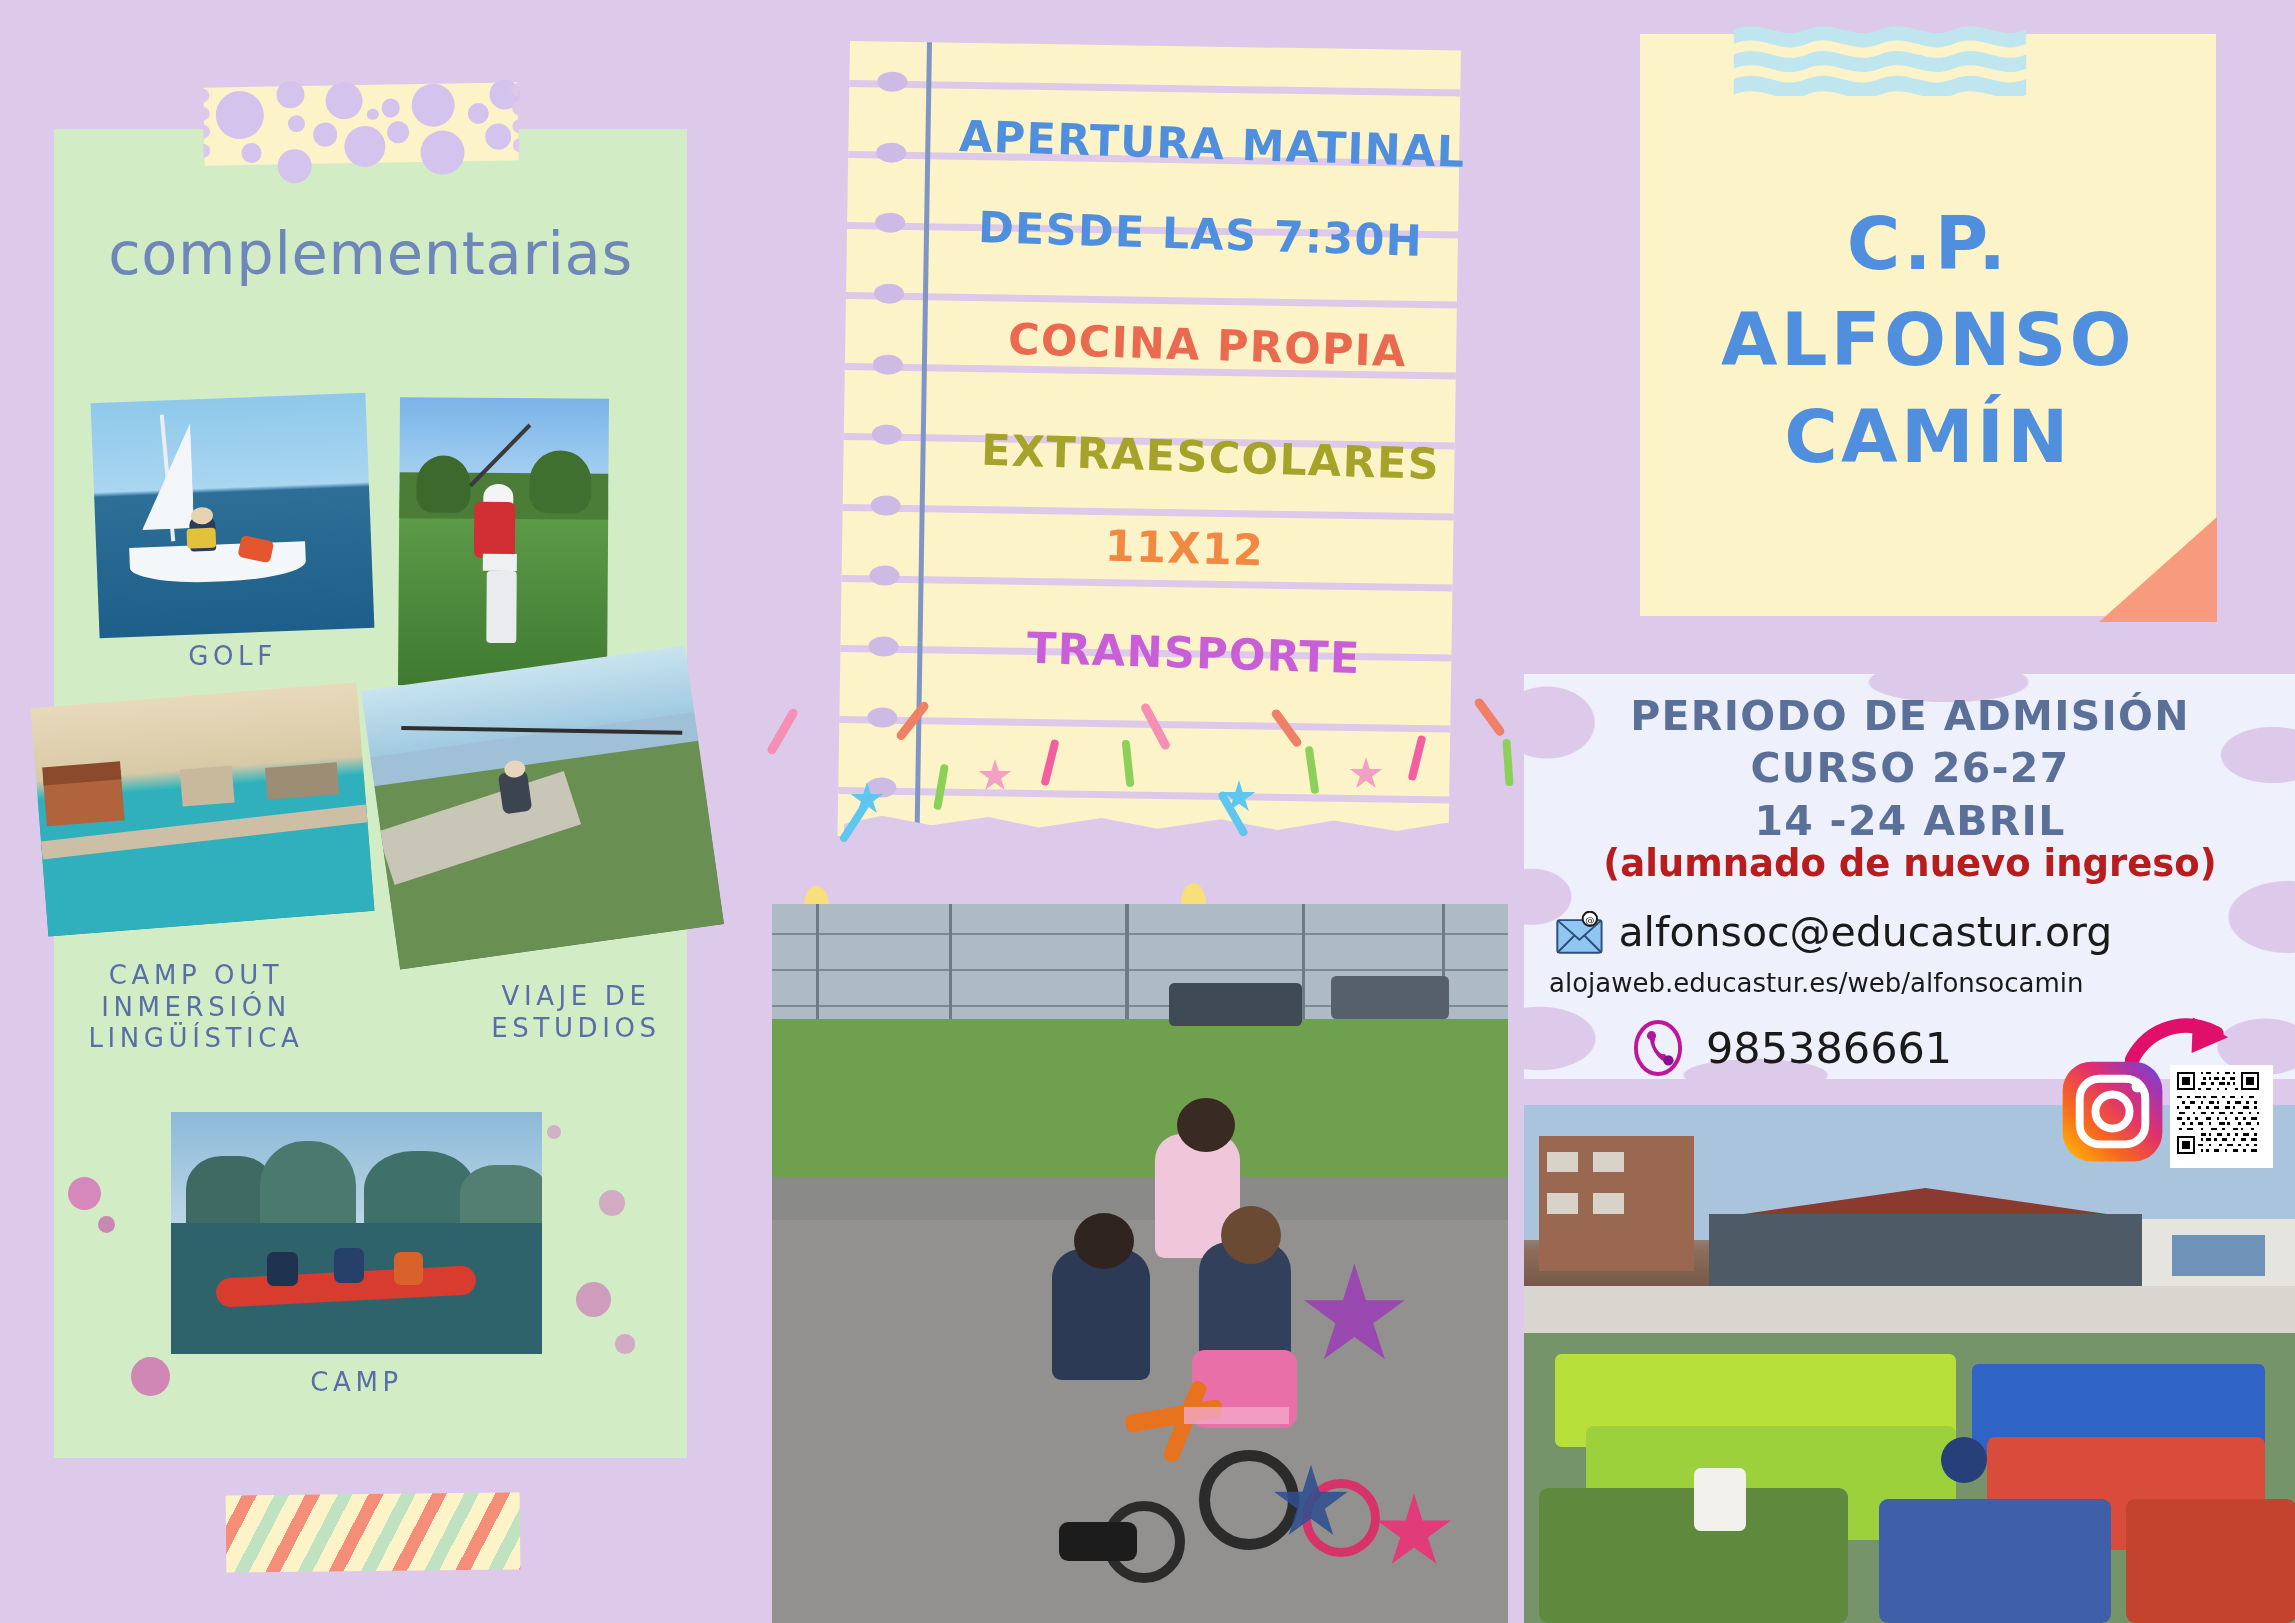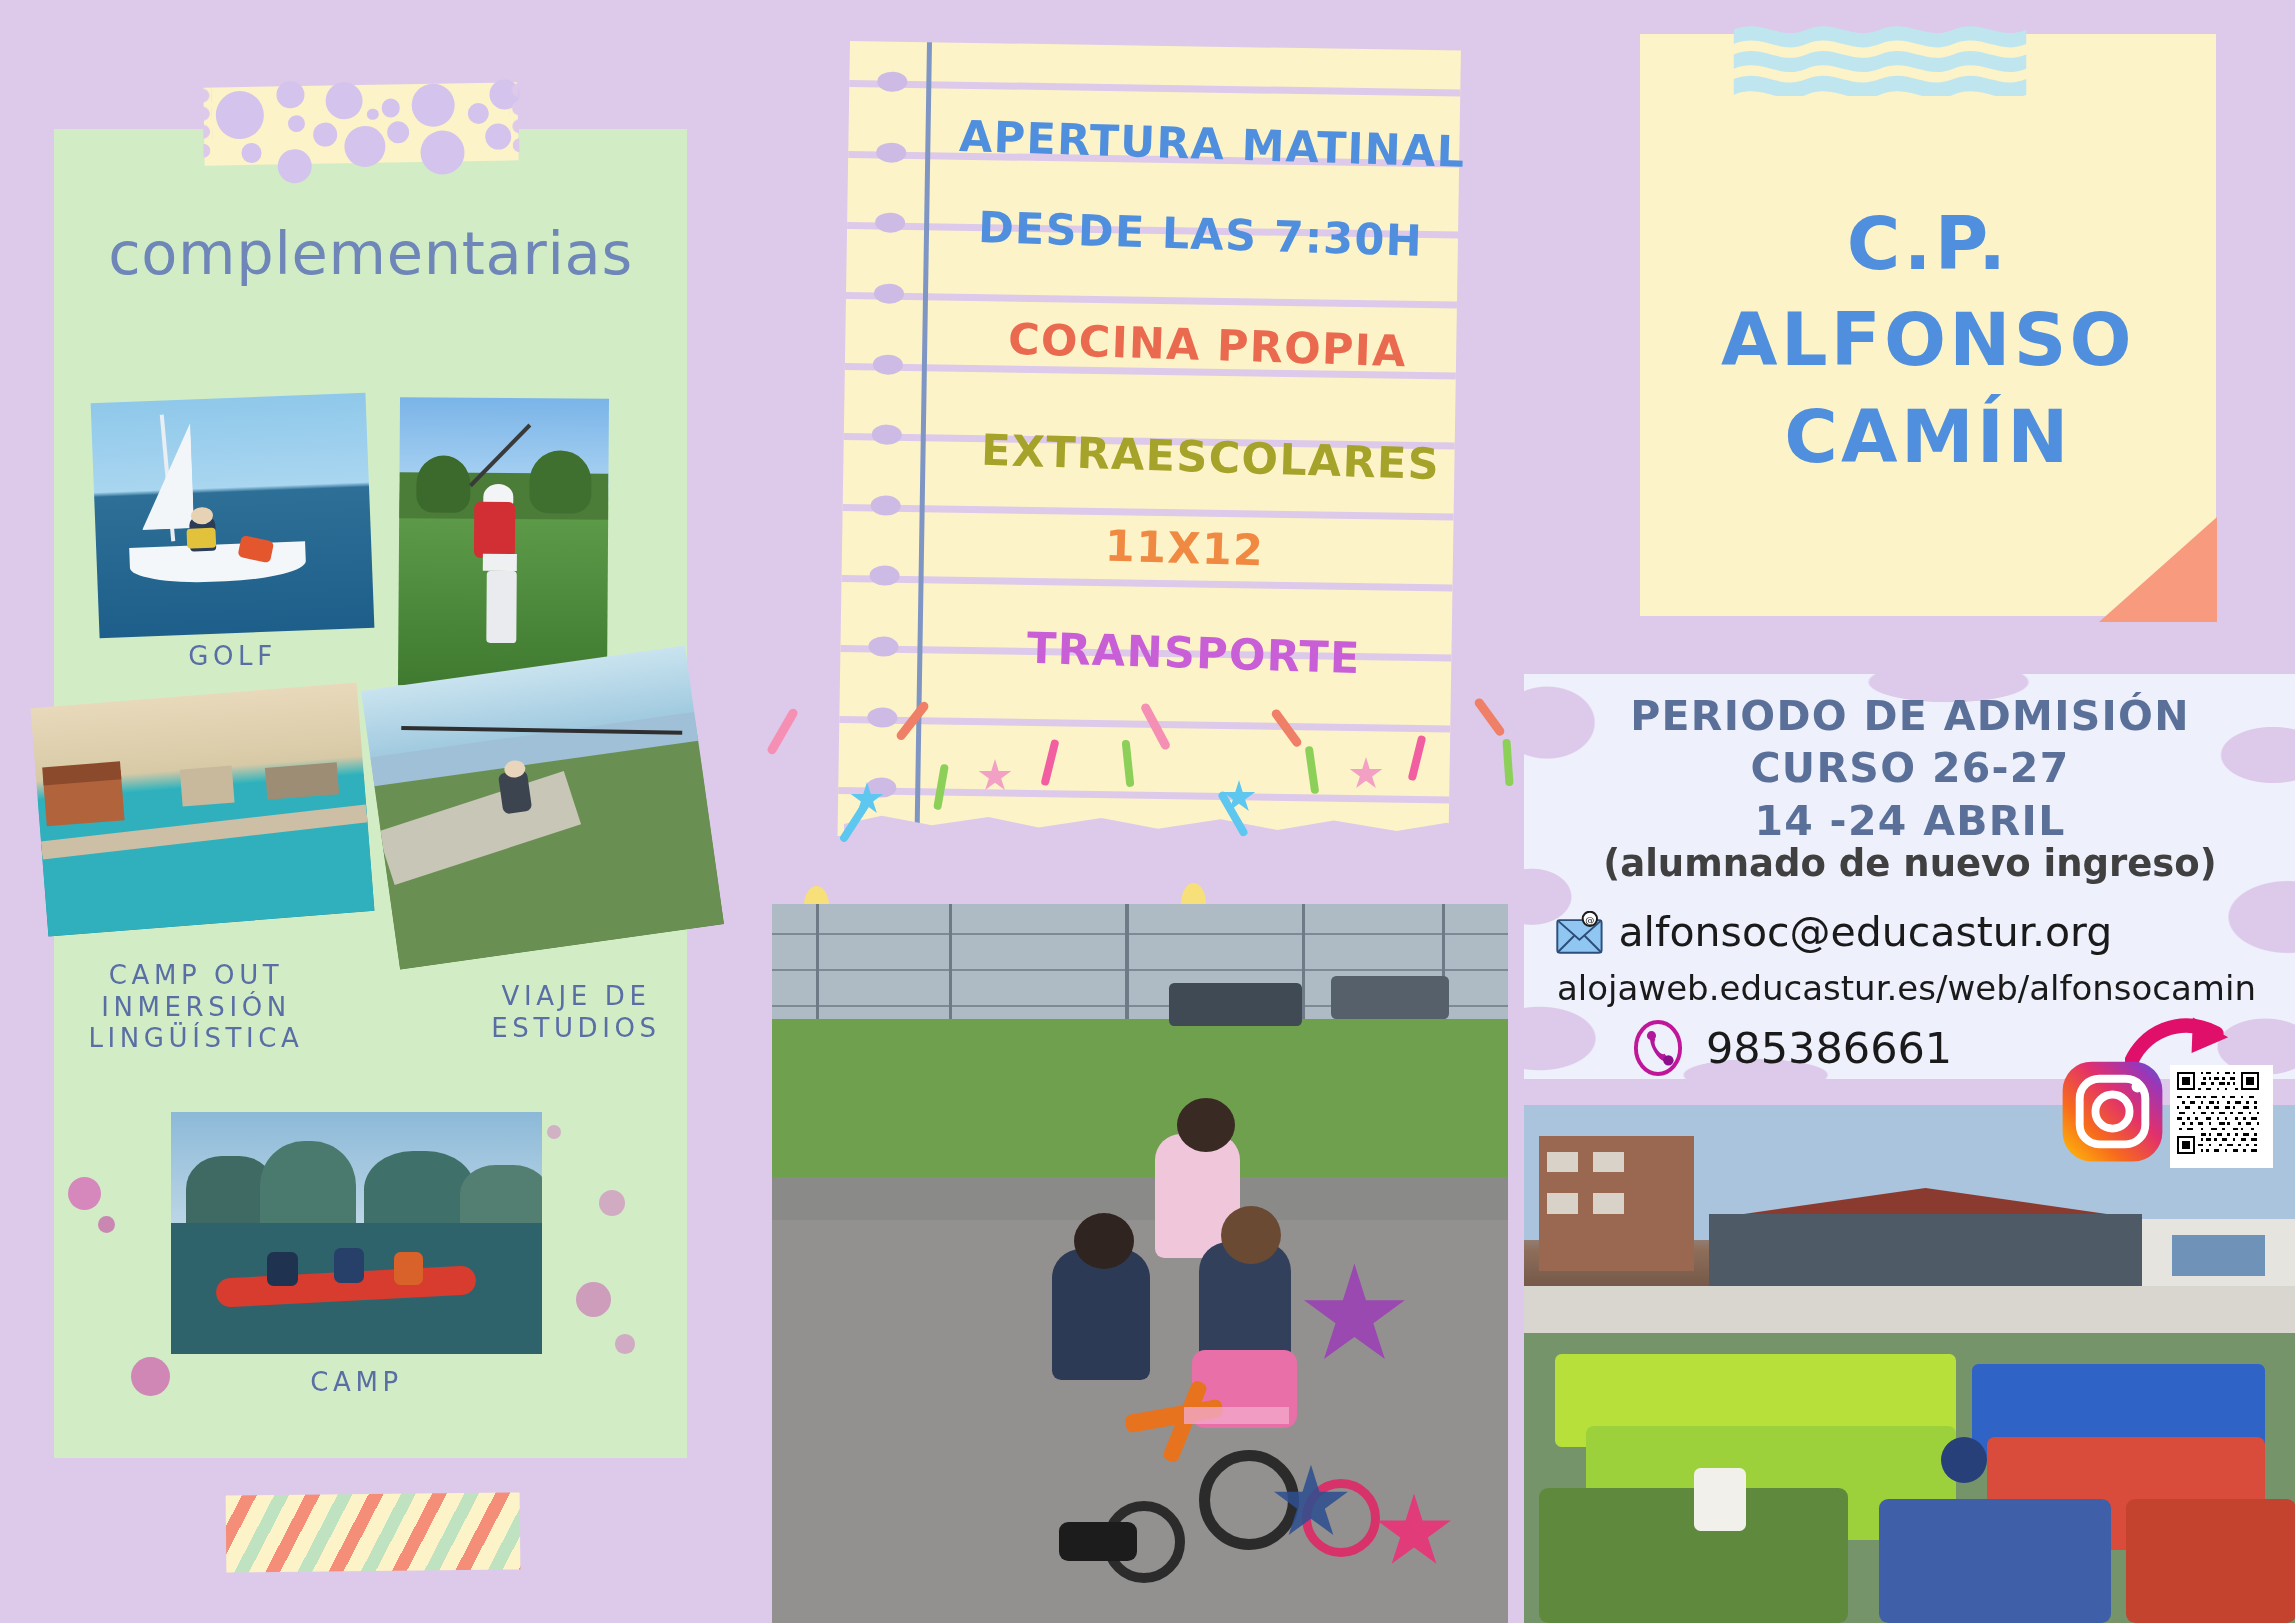--- a/index.html
+++ b/index.html
@@ -129,21 +129,21 @@
       radial-gradient(ellipse 131px 33px at 55% 2%, #ddc9ea 60%, transparent 62%),
       radial-gradient(ellipse 118px 26px at 30% 99%, #ddc9ea 60%, transparent 62%);
   }
   #admission-text{
     position:absolute;left:1524px;top:690px;width:772px;text-align:center;
     color:#5a7099;font-family:"DejaVu Sans", sans-serif;
     font-weight:700;font-size:41px;line-height:1.28;letter-spacing:1.3px;
   }
   #admission-sub{
     position:absolute;left:1524px;top:842px;width:772px;text-align:center;
-    color:#404040;font-family:"DejaVu Sans", sans-serif;
+    color:#b91c1c;font-family:"DejaVu Sans", sans-serif;
     font-weight:700;font-size:37px;letter-spacing:0px;
   }
   .contact-row{
     position:absolute;display:flex;align-items:center;color:#1a1a1a;
     font-family:"DejaVu Sans", sans-serif;font-size:37px;font-weight:400;
   }
 
   
   .ph-sea{background:linear-gradient(#8fc8ea 0%,#a9d6f0 38%,#2d6f96 40%,#1d5f8a 100%);}
   .ph-golf{background:linear-gradient(#7ab4e8 0%,#a9d2f2 30%,#5e9c4a 38%,#3f7a30 100%);}
@@ -433,21 +433,21 @@
         <path d="M2,14 L36,44 L70,14" fill="none" stroke="#2b4e7a" stroke-width="3"></path>
         <path d="M2,64 L28,38 M70,64 L44,38" fill="none" stroke="#2b4e7a" stroke-width="3"></path>
         <circle cx="52" cy="12" r="11" fill="#ffffff" stroke="#1b1b1b" stroke-width="3"></circle>
         <text x="52" y="18" font-size="14" text-anchor="middle" fill="#1b1b1b" font-family="DejaVu Sans">@</text>
       </svg>
     </span>
     <span style="font-size:41px;">alfonsoc@educastur.org</span>
   </div>
 
   <div class="contact-row" style="left:1549px;top:968px;width:739px;">
-    <span style="font-size:34px;margin-left:8px;">alojaweb.educastur.es/web/alfonsocamin</span>
+    <span style="font-size:26px;">alojaweb.educastur.es/web/alfonsocamin</span>
   </div>
 
   <div class="contact-row" style="left:1632px;top:1020px;width:589px;">
     <span style="display:inline-block;width:52px;height:56px;margin-right:22px;">
       <svg width="52" height="56" viewBox="0 0 80 86">
         <ellipse cx="40" cy="43" rx="34" ry="40" fill="none" stroke="#c0179a" stroke-width="6"></ellipse>
         <path d="M28,22 C26,30 30,44 38,54 C46,64 54,66 58,62 L50,52 C46,54 42,50 38,44 C34,38 34,32 36,30 Z" fill="#b0179a"></path>
         <circle cx="30" cy="24" r="7" fill="#b0179a"></circle>
         <circle cx="56" cy="62" r="8" fill="#8c0f8c"></circle>
       </svg>

